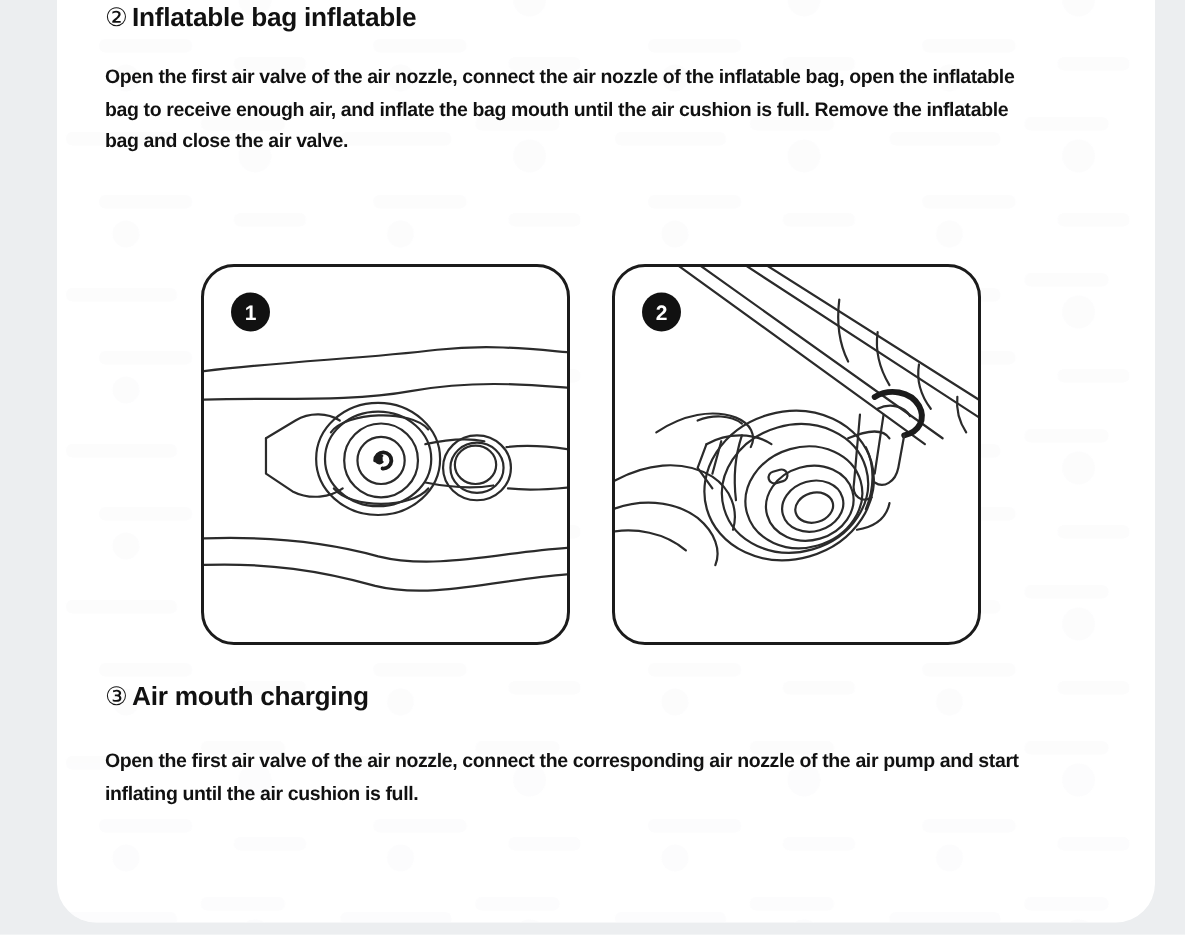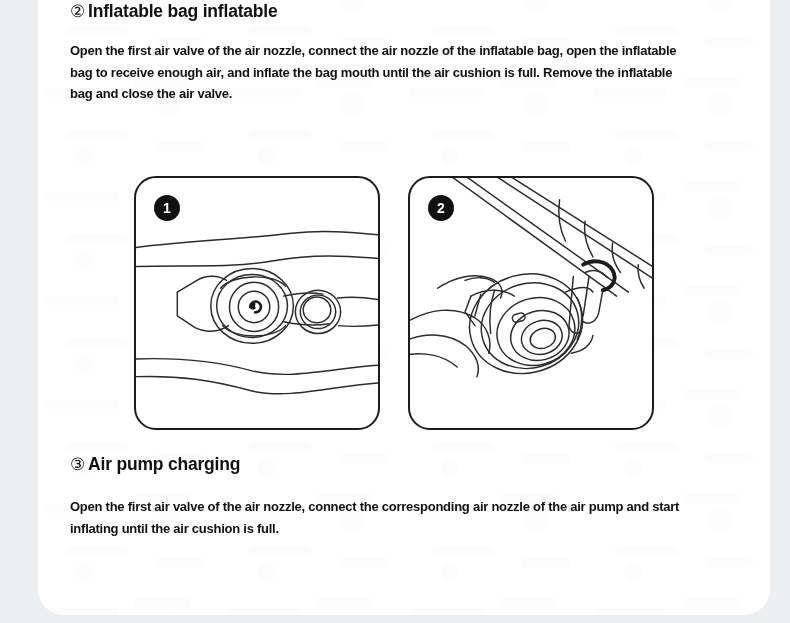--- a/index.html
+++ b/index.html
@@ -230,20 +230,20 @@
             <path d="M28 112 C 46 100, 66 96, 82 102 C 92 106, 96 114, 92 122"></path>
             <path d="M56 104 C 66 100, 78 100, 86 106"></path>
             <path d="M-6 148 C 20 132, 46 130, 66 142 C 78 150, 84 164, 80 178"></path>
             <path d="M-6 166 C 16 156, 40 158, 56 170 C 68 180, 72 192, 68 202"></path>
             <path d="M-6 180 C 14 176, 34 180, 48 192"></path>
           </g>
         </svg>
       </div>
 
       <div class="heading" id="heading-3">
-        <span class="circnum">③</span><span>Air pump charging</span>
+        <span class="circnum">③</span><span>Air mouth charging</span>
       </div>
 
       <div class="para" id="para-3">Open the first air valve of the air nozzle, connect the corresponding air nozzle of the air pump and start inflating until the air cushion is full.</div>
 
     </div>
   </div>
 </div>
 
 </body></html>

